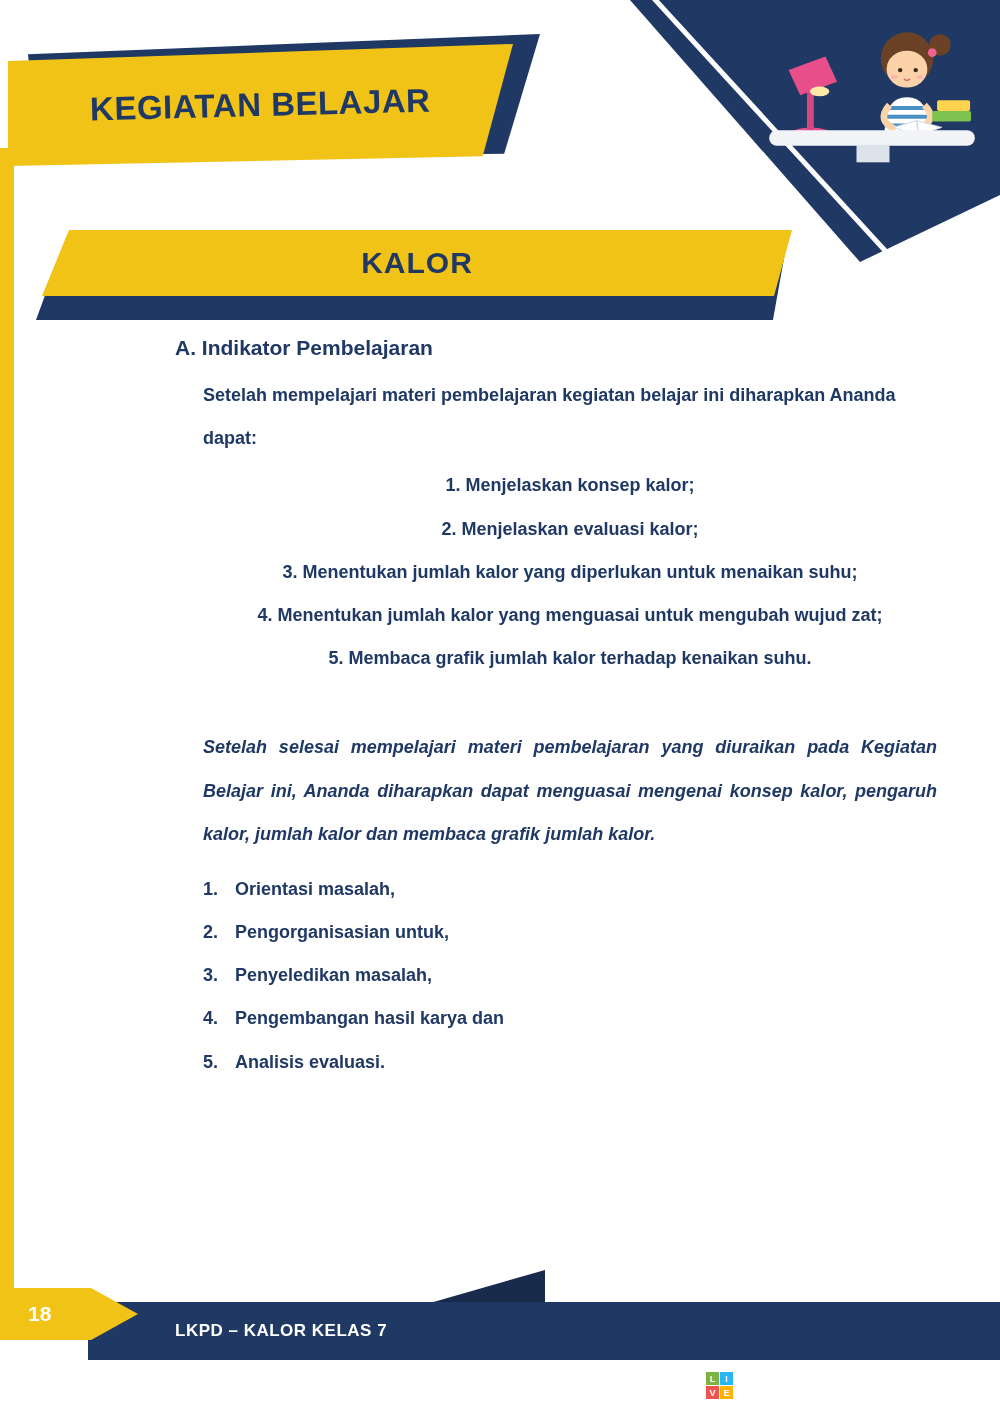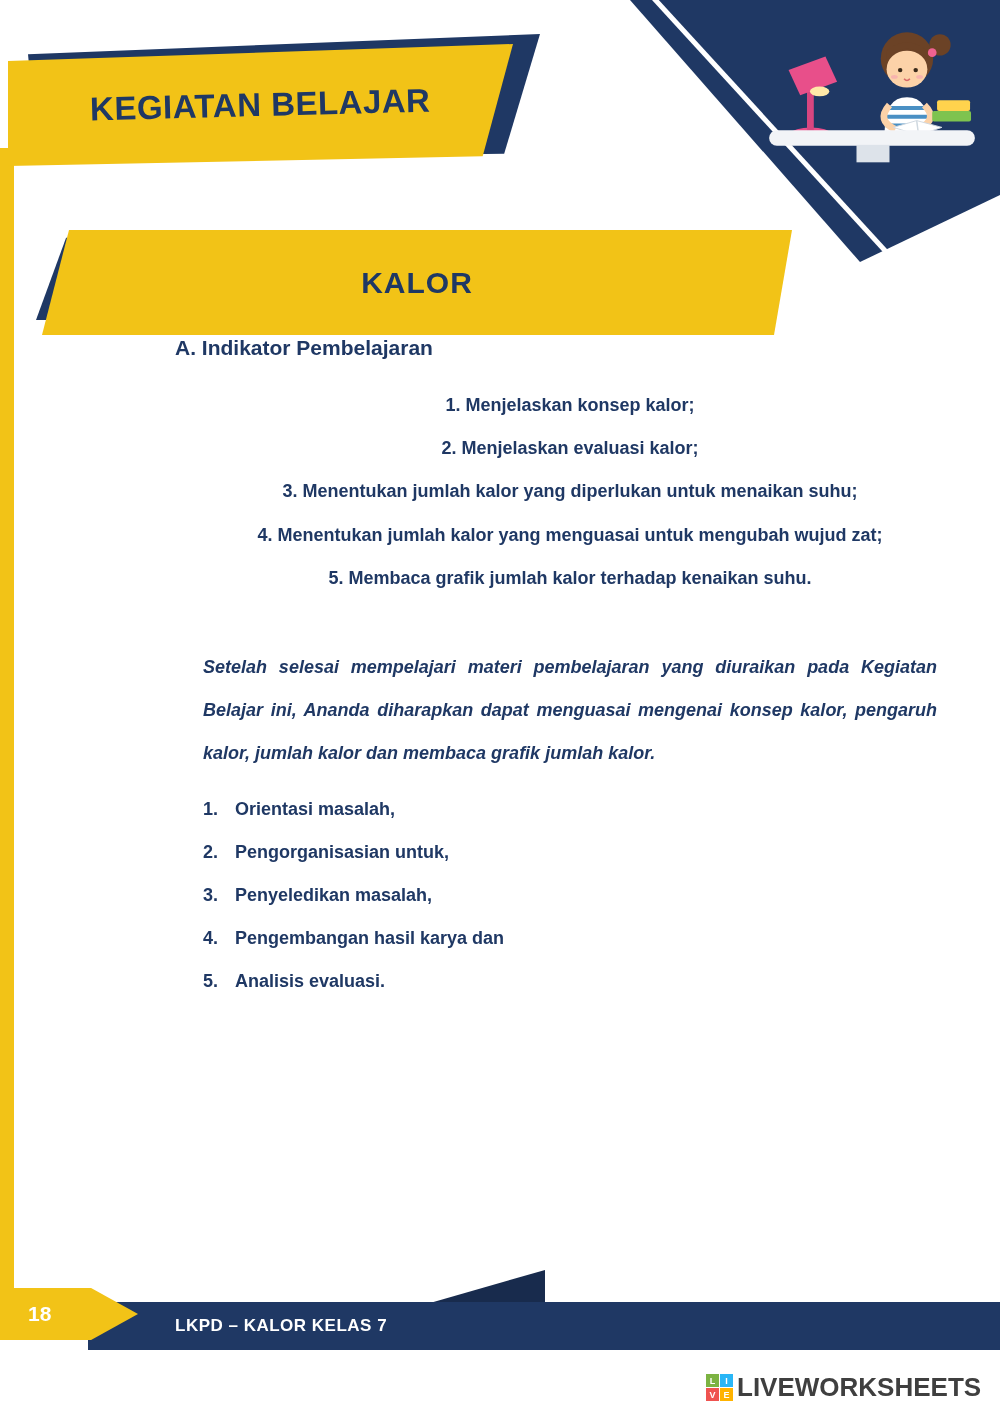--- a/index.html
+++ b/index.html
@@ -27,43 +27,43 @@
   .banner-main-back{position:absolute;left:28px;top:34px;width:512px;height:126px;background:var(--navy);
     clip-path:polygon(0 16%, 100% 0, 93% 95%, 2% 100%);}
   .banner-main{position:absolute;left:8px;top:44px;width:505px;height:122px;background:var(--yellow);
     clip-path:polygon(0 14%, 100% 0, 94% 92%, 0 100%);
     display:flex;align-items:center;justify-content:center;}
   .banner-main span{transform:rotate(-1.5deg);font-size:33px;font-weight:bold;color:var(--navy);letter-spacing:.5px;}
 
   
   .banner-section-back{position:absolute;left:36px;top:236px;width:752px;height:84px;background:var(--navy);
     clip-path:polygon(4% 2%, 100% 0, 98% 100%, 0 100%);}
-  .banner-section{position:absolute;left:42px;top:230px;width:750px;height:105px;background:var(--yellow);
+  .banner-section{position:absolute;left:42px;top:230px;width:750px;height:66px;background:var(--yellow);
     clip-path:polygon(3.6% 0, 100% 0, 97.6% 100%, 0 100%);
     display:flex;align-items:center;justify-content:center;}
   .banner-section span{font-size:30px;font-weight:bold;color:var(--navy);letter-spacing:1px;}
 
   
   .content{position:absolute;left:175px;top:336px;width:762px;color:var(--text);font-weight:bold;}
-  .content h2{font-size:21px;margin:0 0 24px 0;color:var(--text);}
+  .content h2{font-size:21px;margin:0 0 14px 0;color:var(--text);}
   .inner{padding-left:28px;font-size:18px;}
   .inner p{margin:0;line-height:2.4;}
   .justify{text-align:justify;font-style:italic;}
   ol{margin:0;padding:0;list-style:none;}
   .objectives{counter-reset:obj;margin-top:4px;text-align:center;}
   .objectives li{line-height:2.4;counter-increment:obj;}
   .objectives li::before{content:counter(obj) ". ";font-weight:bold;}
   .p2{margin-top:46px !important;}
   .p3{margin-top:48px !important;}
   .stages{counter-reset:stg;margin-top:12px;}
   .stages li{line-height:2.4;counter-increment:stg;display:flex;}
   .stages li::before{content:counter(stg) ".";width:32px;flex-shrink:0;font-weight:bold;}
 
   
-  .footer-bar{position:absolute;left:88px;top:1302px;width:912px;height:48px;background:var(--navy);
+  .footer-bar{position:absolute;left:88px;top:1302px;width:912px;height:58px;background:var(--navy);
     display:flex;align-items:center;}
   .footer-text{margin-left:87px;color:#ffffff;font-size:17px;font-weight:bold;letter-spacing:.5px;}
   .footer-bump{position:absolute;left:430px;top:1270px;width:115px;height:33px;background:var(--navy-dark);
     clip-path:polygon(0 100%, 100% 0, 100% 100%);}
   .page-flag{position:absolute;left:0;top:1288px;width:138px;height:52px;background:var(--yellow);
     clip-path:polygon(0 0, 66% 0, 100% 50%, 66% 100%, 0 100%);padding-left:20px;}
   .page-flag span{position:absolute;left:28px;top:50%;transform:translateY(-50%);
     color:#ffffff;font-size:21px;font-weight:bold;}
 
   
@@ -126,20 +126,21 @@
   </div>
 
   <div class="banner-section-back"></div>
   <div class="banner-section">
     <span>KALOR</span>
   </div>
 
   <div class="content">
     <h2>A. Indikator Pembelajaran</h2>
     <div class="inner">
+      <p class="p1">Setelah mempelajari materi pembelajaran kegiatan belajar ini diharapkan Ananda dapat:</p>
       <ol class="objectives">
         <li><span>Menjelaskan konsep kalor;</span></li>
         <li><span>Menjelaskan evaluasi kalor;</span></li>
         <li><span>Menentukan jumlah kalor yang diperlukan untuk menaikan suhu;</span></li>
         <li><span>Menentukan jumlah kalor yang menguasai untuk mengubah wujud zat;</span></li>
         <li><span>Membaca grafik jumlah kalor terhadap kenaikan suhu.</span></li>
       </ol>
       <p class="p2 justify">Setelah selesai mempelajari materi pembelajaran yang diuraikan pada Kegiatan Belajar ini, Ananda diharapkan dapat menguasai mengenai konsep kalor, pengaruh kalor, jumlah kalor dan membaca grafik jumlah kalor.</p>
       <ol class="stages">
         <li>
@@ -169,16 +170,15 @@
     <span>18</span>
   </div>
 
   <div class="logo">
     <div class="logo-icon">
       <span class="cell c0">L</span>
       <span class="cell c1">I</span>
       <span class="cell c2">V</span>
       <span class="cell c3">E</span>
     </div>
-    <span class="logo-text">LIVEWORKSHEETS</span>
   </div>
 
 </div>
 
 </body></html>

